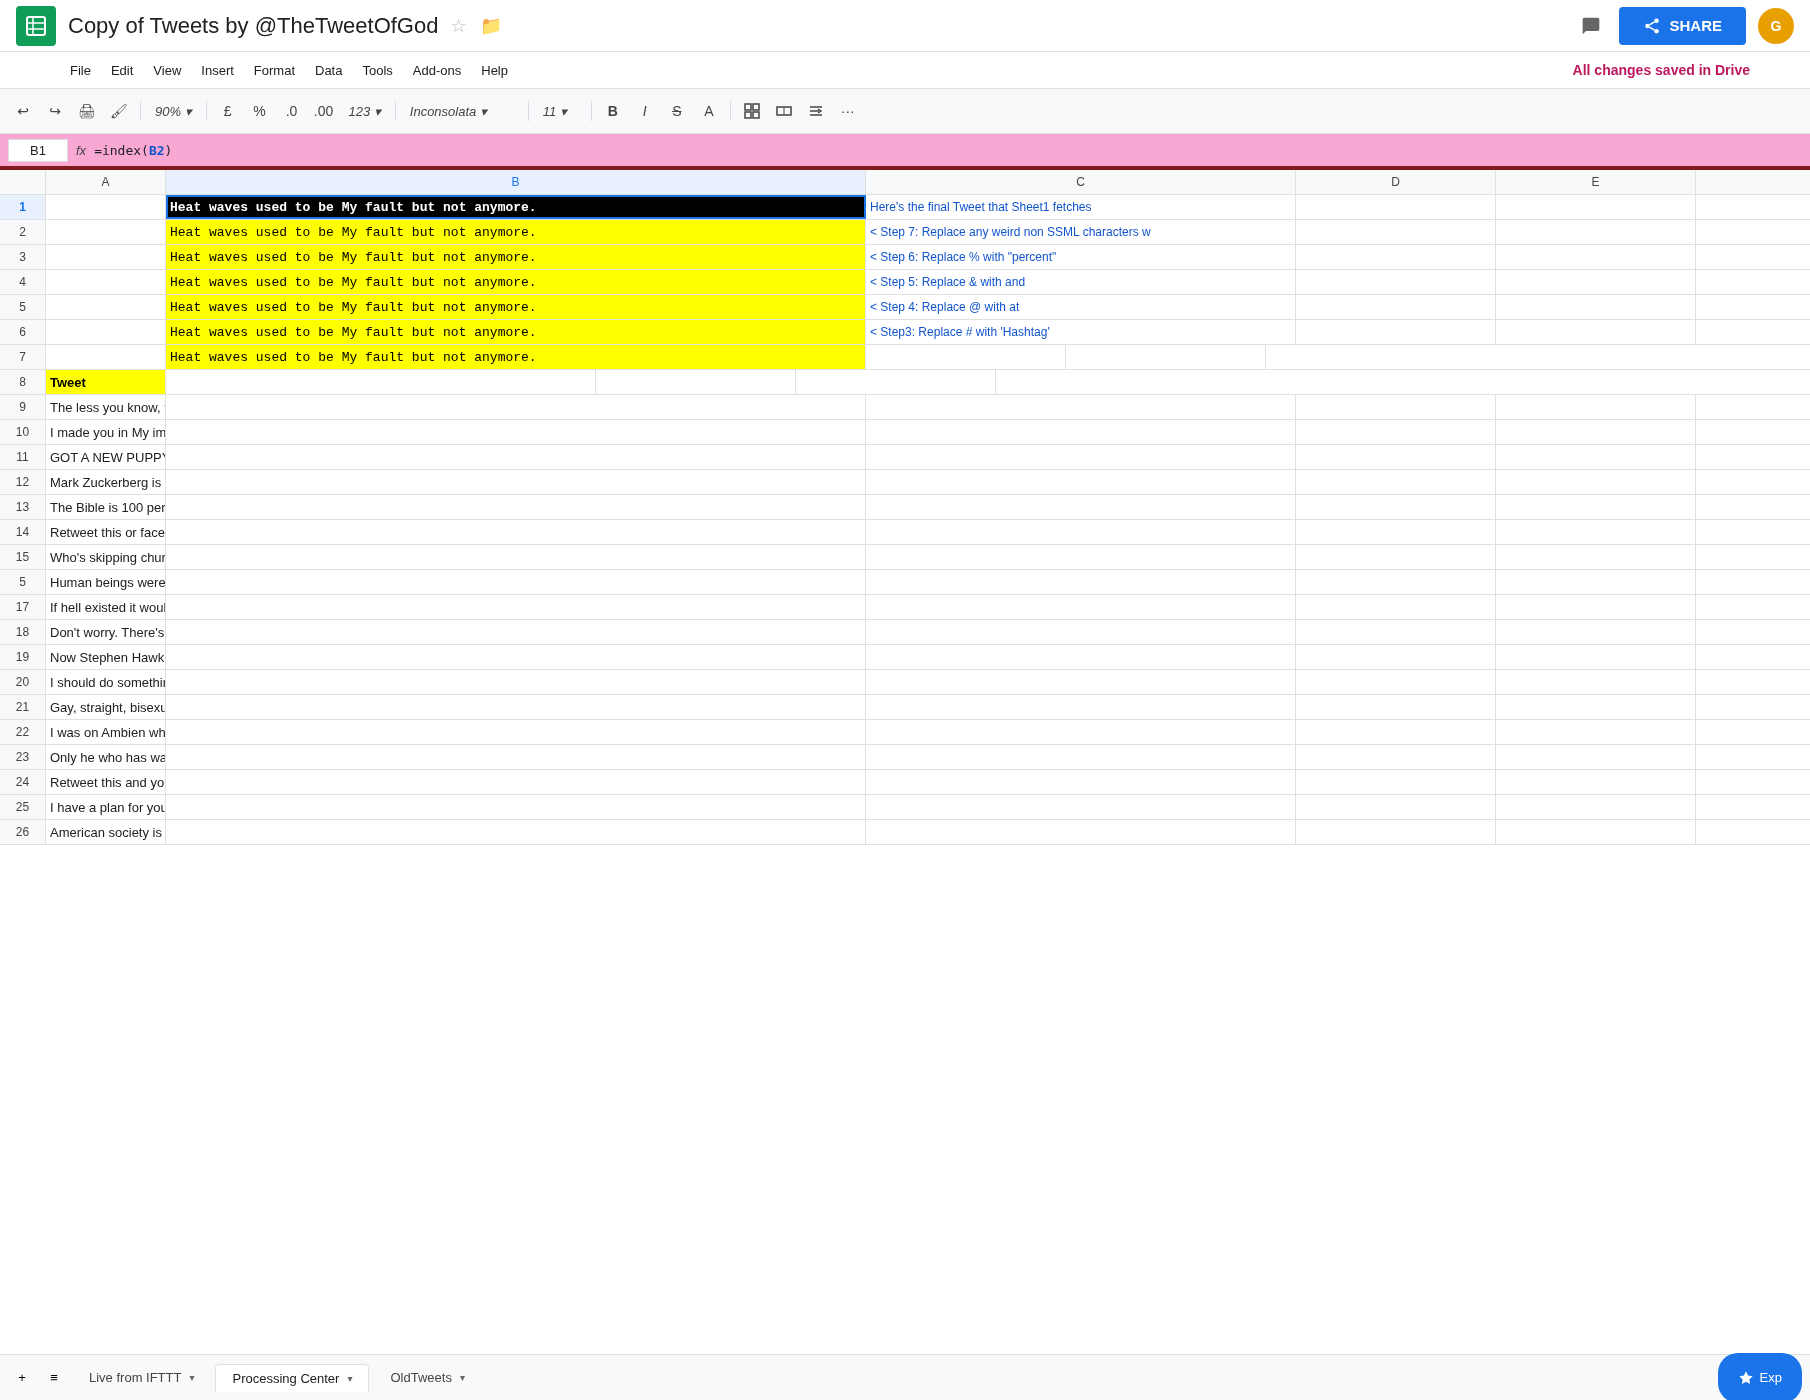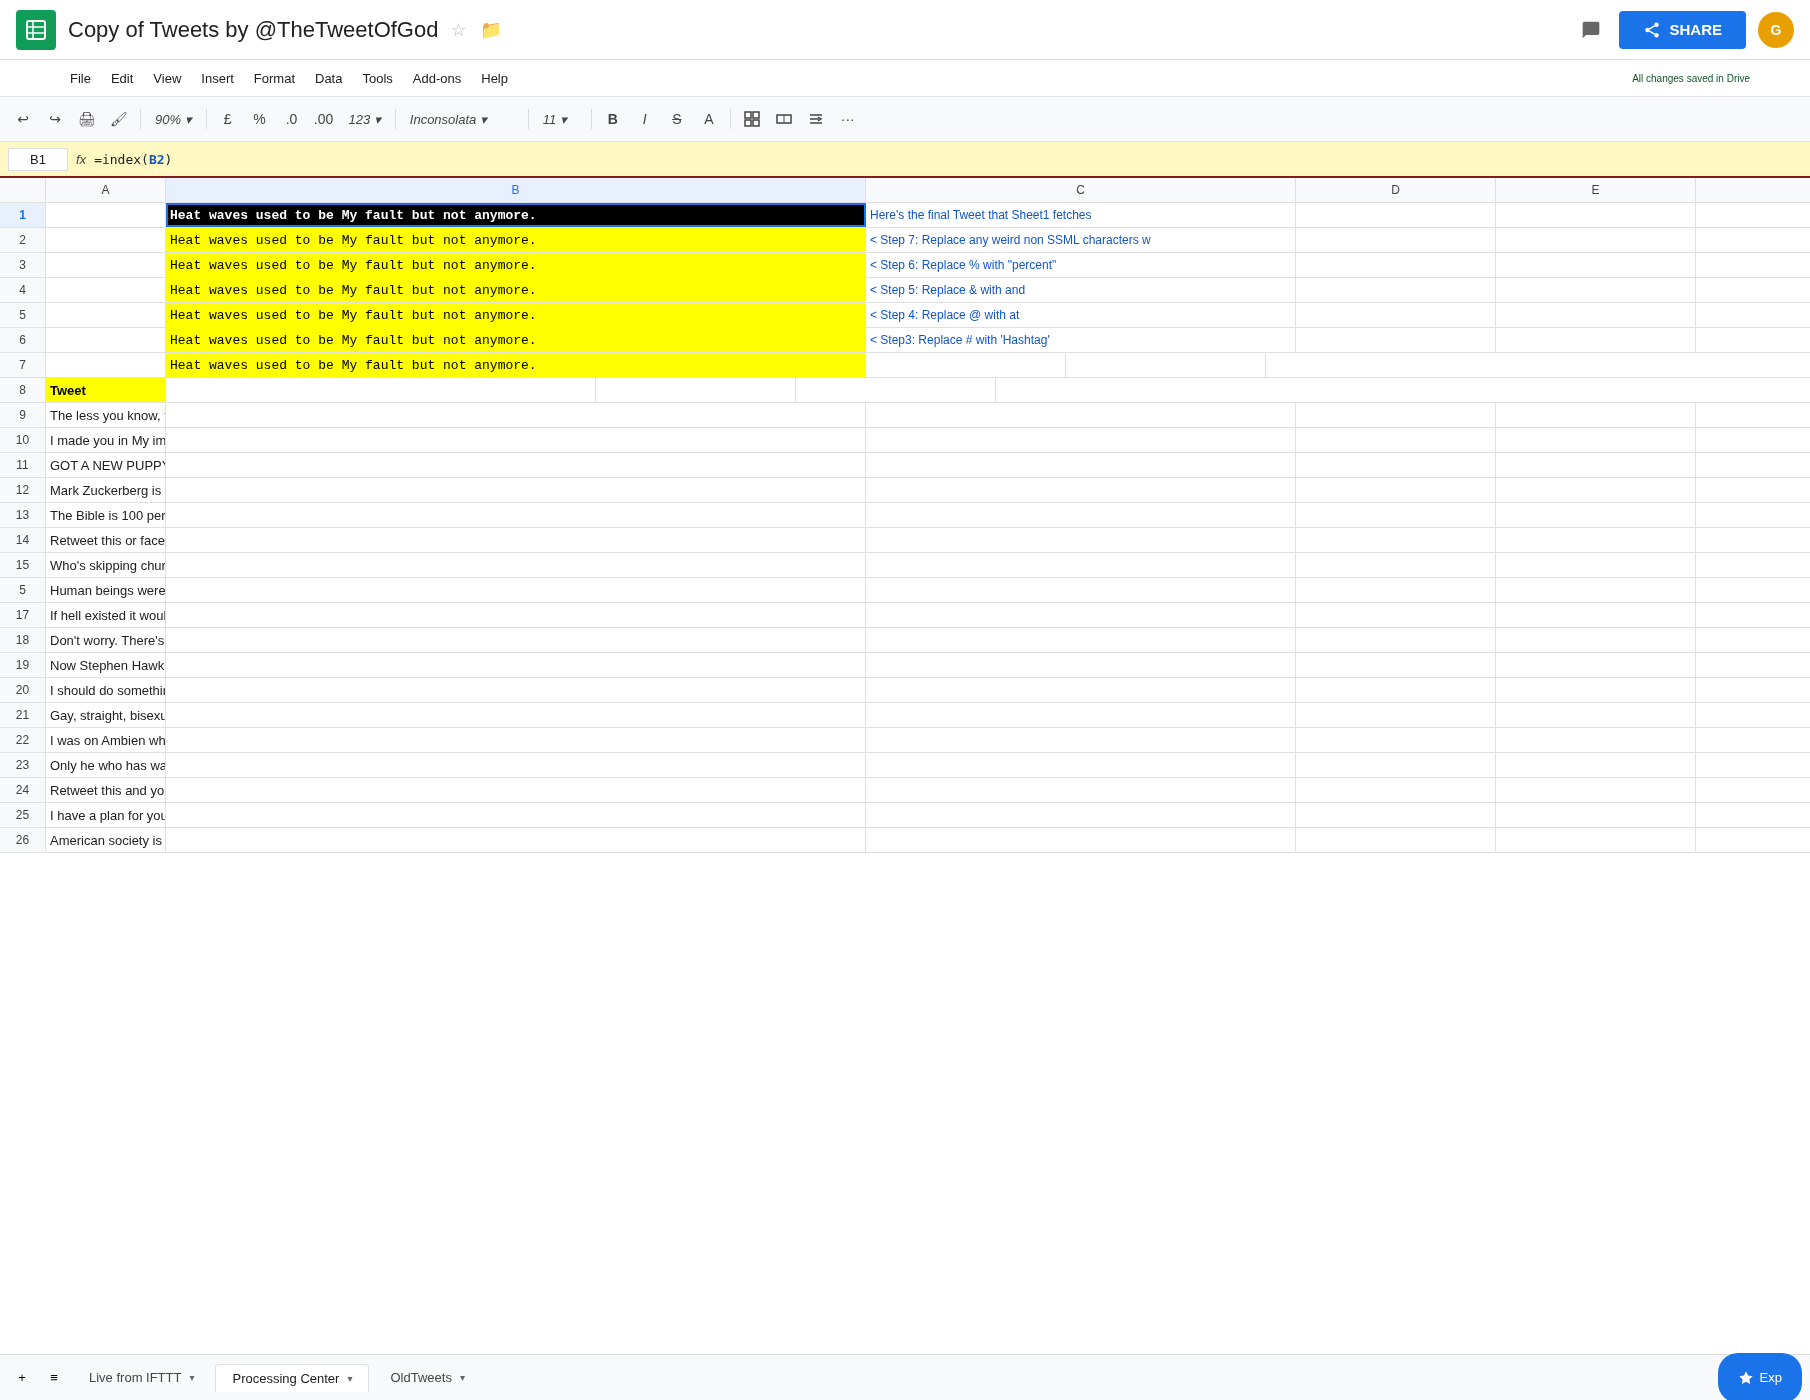--- a/index.html
+++ b/index.html
@@ -1,20 +1,20 @@
 <!DOCTYPE html>
 <html><head>
   <meta charset="utf-8">
   <style>
     * { box-sizing: border-box; margin: 0; padding: 0; }
     body { font-family: Arial, sans-serif; background: #fff; font-size: 13px; overflow: hidden; width: 1810px; height: 1400px; }
 
     
     #title-bar {
-      display: flex; align-items: center; padding: 16px 16px; height: 60px;
+      display: flex; align-items: center; padding: 16px 16px; height: 52px;
       background: #fff; border-bottom: 1px solid #e0e0e0;
     }
     #app-icon {
       width: 40px; height: 40px; background: #0f9d58; border-radius: 4px;
       display: flex; align-items: center; justify-content: center; margin-right: 12px;
       flex-shrink: 0;
     }
     #app-icon svg { width: 24px; height: 24px; }
     #doc-title { font-size: 22px; color: #202124; font-weight: normal; margin-right: 12px; }
     #star-icon { color: #bbb; font-size: 18px; margin-right: 8px; cursor: pointer; }
@@ -37,21 +37,21 @@
 
     
     #menu-bar {
       display: flex; align-items: center; padding: 4px 60px; height: 36px;
       background: #fff;
     }
     .menu-item {
       padding: 4px 10px; cursor: pointer; color: #202124; font-size: 13px;
       border-radius: 4px;
     }
-    #saved-status { margin-left: auto; color: #14532d; font-size: 10px; }
+    #saved-status { margin-left: auto; color: #be185d; font-size: 14px; font-weight: bold; }
 
     
     #toolbar {
       display: flex; align-items: center; padding: 4px 8px; height: 46px;
       background: #f8f9fa; border-top: 1px solid #e0e0e0; border-bottom: 1px solid #e0e0e0;
       gap: 2px;
     }
     .tb-btn {
       width: 30px; height: 30px; display: flex; align-items: center; justify-content: center;
       border-radius: 4px; cursor: pointer; color: #444; font-size: 14px; border: none; background: none;
@@ -60,21 +60,21 @@
     .tb-dropdown {
       display: flex; align-items: center; gap: 4px; padding: 4px 8px;
       border-radius: 4px; cursor: pointer; background: none; border: none; font-size: 13px; color: #444; font-style: italic;
     }
     .font-select { min-width: 120px; }
     .size-select { min-width: 50px; }
 
     
     #formula-bar {
       display: flex; align-items: center; padding: 4px 8px; height: 36px;
-      background: #fef9c3; border-bottom: 2px solid #7f1d1d; gap: 8px;
+      background: #f9a8d4; border-bottom: 4px solid #7f1d1d; gap: 8px;
     }
     #cell-ref {
       width: 60px; border: 1px solid #dadce0; padding: 3px 6px; font-size: 13px;
       text-align: center; color: #202124;
     }
     #fx-label { color: #444; font-size: 13px; font-style: italic; }
     #sheet-wrapper {
       display: flex; flex-direction: column; height: calc(1400px - 60px - 36px - 46px - 36px - 46px);
     }
 

